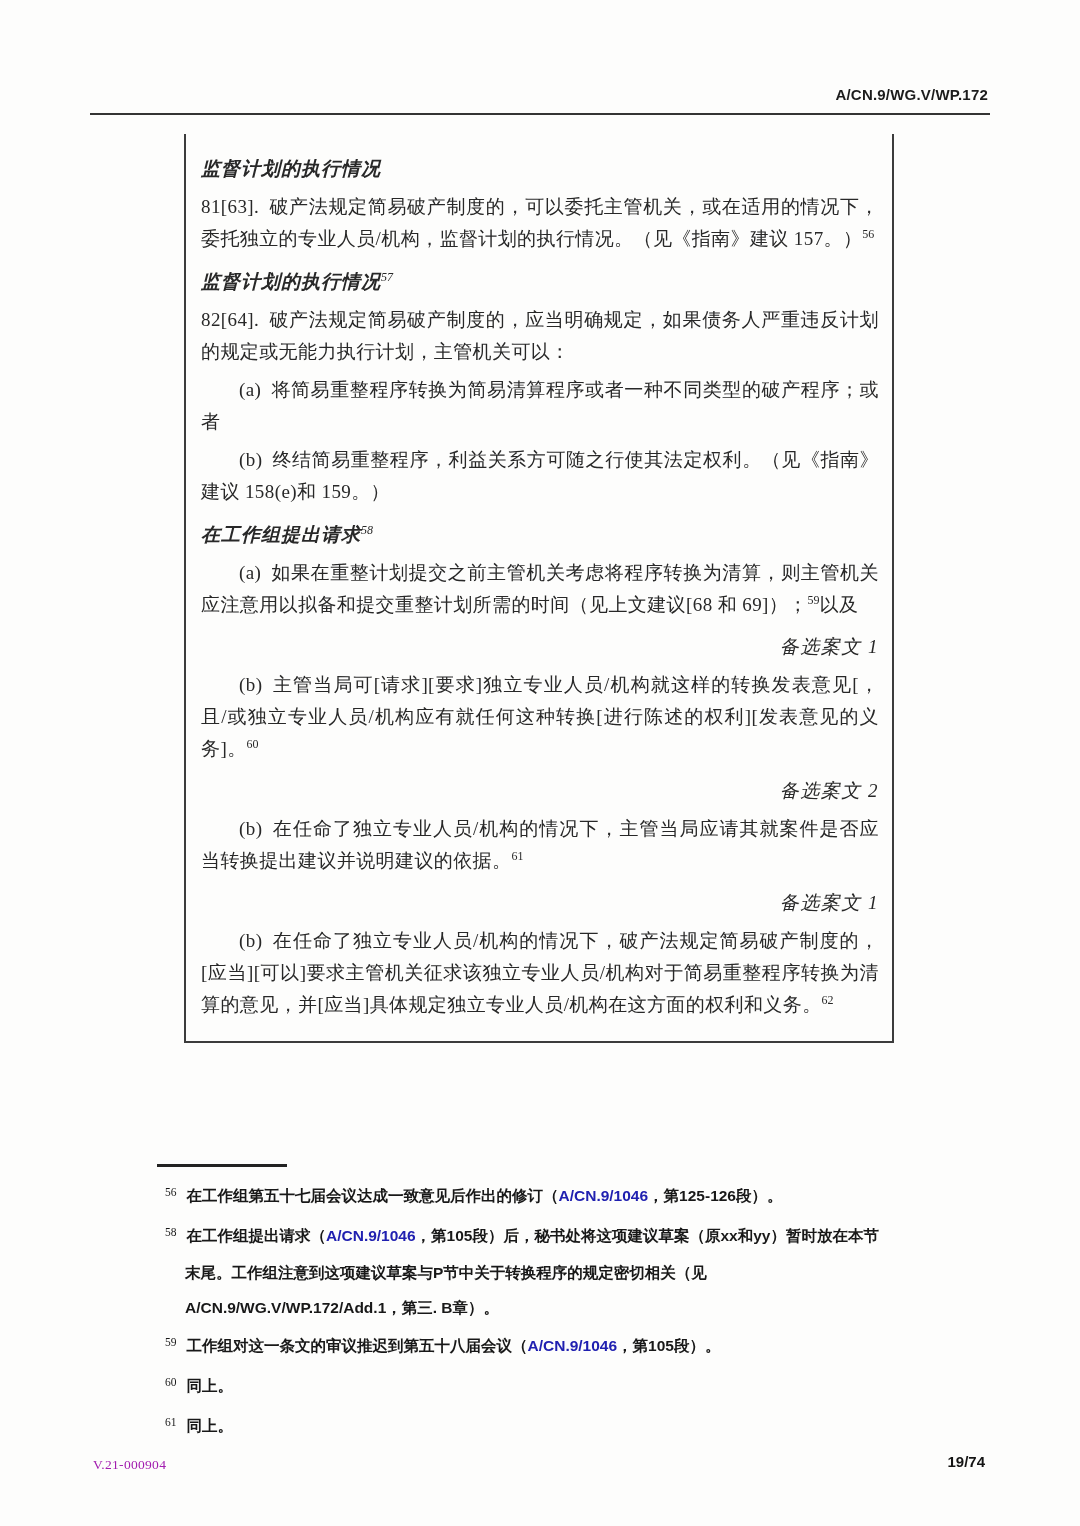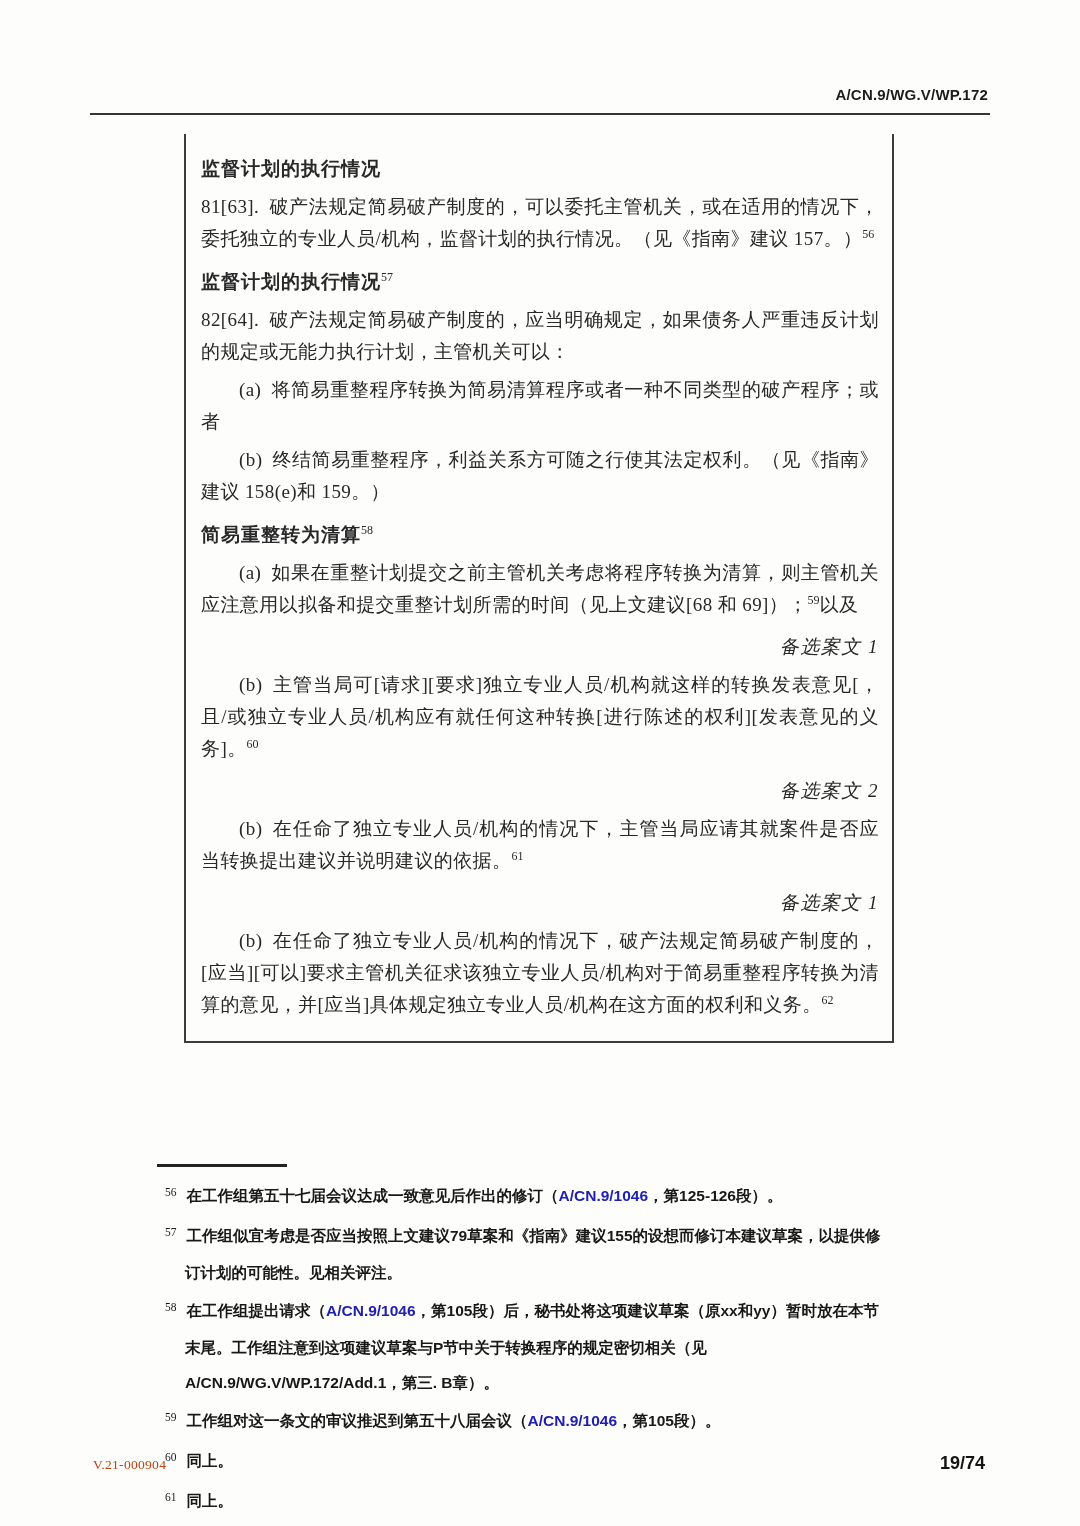--- a/index.html
+++ b/index.html
@@ -15,21 +15,21 @@
     font-weight:bold;font-size:15px;letter-spacing:.2px;color:#1c1c1c;
   }
   .header-rule{position:absolute;top:113px;left:90px;width:900px;height:2px;background:#343434;}
   
   .rec-box{
     position:absolute;left:184px;top:134px;width:710px;box-sizing:border-box;
     border-left:2px solid #3c3c3c;border-right:2px solid #3c3c3c;border-bottom:2px solid #3c3c3c;
     padding:8px 13px 14px 15px;background:transparent;
   }
   .blk{margin:0;font-size:19px;line-height:32px;text-align:justify;letter-spacing:.4px;color:#282828;}
-  .blk.h{font-weight:bold;margin:11px 0 2px;text-align:left;letter-spacing:1px;}
+  .blk.h{font-weight:bold;margin:11px 0 2px;text-align:left;letter-spacing:1px;font-style:italic;}
   .blk.p{margin:6px 0;}
   .blk.s{margin:6px 0;text-indent:38px;}
   .blk.a{font-style:italic;margin:10px 0 2px;text-align:right;letter-spacing:1.5px;}
   sup.ref{font-size:12px;line-height:0;letter-spacing:0;}
   .blk.h sup.ref{font-weight:normal;}
   
   .fn-area{
     position:absolute;left:155px;top:1164px;width:730px;
     font-family:"Liberation Sans","DejaVu Sans",sans-serif;
     font-size:15.5px;line-height:35px;font-weight:600;color:#181818;
@@ -38,26 +38,26 @@
   .fn{padding-left:30px;text-align:left;margin:0 0 3px 0;}
   .fn-num{
     font-family:"Liberation Serif","DejaVu Serif",serif;font-weight:normal;
     font-size:11.5px;position:relative;top:-5px;margin-left:-20px;padding-right:10px;
   }
   .lnk{color:#2020b0;text-decoration:none;cursor:pointer;}
   
   .footer-left{
     position:absolute;left:93px;top:1457px;
     font-family:"Liberation Serif","DejaVu Serif",serif;font-size:13.5px;
-    letter-spacing:.3px;color:#c2410c;
+    letter-spacing:.3px;color:#a21caf;
   }
   .footer-right{
     position:absolute;right:95px;top:1453px;
     font-family:"Liberation Sans","DejaVu Sans",sans-serif;
-    font-weight:bold;font-size:18px;color:#141414;
+    font-weight:bold;font-size:15px;color:#141414;
   }
 </style>
 </head>
 <body>
 
 <div class="page">
 
   <div class="doc-symbol">A/CN.9/WG.V/WP.172</div>
   <div class="header-rule"></div>
 
@@ -68,21 +68,21 @@
     <p class="blk p"><span>81[63]. 破产法规定简易破产制度的，可以委托主管机关，或在适用的情况下，委托独立的专业人员/机构，监督计划的执行情况。（见《指南》建议 157。）</span><sup class="ref">56</sup><span></span></p>
 
     <p class="blk h"><span>监督计划的执行情况</span><sup class="ref">57</sup></p>
 
     <p class="blk p"><span>82[64]. 破产法规定简易破产制度的，应当明确规定，如果债务人严重违反计划的规定或无能力执行计划，主管机关可以：</span></p>
 
     <p class="blk s"><span>(a) 将简易重整程序转换为简易清算程序或者一种不同类型的破产程序；或者</span></p>
 
     <p class="blk s"><span>(b) 终结简易重整程序，利益关系方可随之行使其法定权利。（见《指南》建议 158(e)和 159。）</span></p>
 
-    <p class="blk h"><span>简易重整转为清算</span><sup class="ref">58</sup></p>
+    <p class="blk h"><span>在工作组提出请求</span><sup class="ref">58</sup></p>
 
 
     <p class="blk s"><span>(a) 如果在重整计划提交之前主管机关考虑将程序转换为清算，则主管机关应注意用以拟备和提交重整计划所需的时间（见上文建议[68 和 69]）；</span><sup class="ref">59</sup><span>以及</span></p>
 
     <p class="blk a"><span>备选案文 1</span></p>
 
     <p class="blk s"><span>(b) 主管当局可[请求][要求]独立专业人员/机构就这样的转换发表意见[，且/或独立专业人员/机构应有就任何这种转换[进行陈述的权利][发表意见的义务]。</span><sup class="ref">60</sup></p>
 
     <p class="blk a"><span>备选案文 2</span></p>
 
@@ -92,21 +92,20 @@
 
     <p class="blk s"><span>(b) 在任命了独立专业人员/机构的情况下，破产法规定简易破产制度的，[应当][可以]要求主管机关征求该独立专业人员/机构对于简易重整程序转换为清算的意见，并[应当]具体规定独立专业人员/机构在这方面的权利和义务。</span><sup class="ref">62</sup></p>
 
   </div>
 
   <div class="fn-area">
     <div class="fn-rule"></div>
 
     <div class="fn"><span class="fn-num">56</span><span>在工作组第五十七届会议达成一致意见后作出的修订（</span><a class="lnk">A/CN.9/1046</a><span>，第125-126段）。</span></div>
 
-    <div class="fn"><span class="fn-num">57</span><span>工作组似宜考虑是否应当按照上文建议79草案和《指南》建议155的设想而修订本建议草案，以提供修订计划的可能性。见相关评注。</span><a class="lnk"></a><span></span></div>
 
     <div class="fn"><span class="fn-num">58</span><span>在工作组提出请求（</span><a class="lnk">A/CN.9/1046</a><span>，第105段）后，秘书处将这项建议草案（原xx和yy）暂时放在本节末尾。工作组注意到这项建议草案与P节中关于转换程序的规定密切相关（见 A/CN.9/WG.V/WP.172/Add.1，第三. B章）。</span></div>
 
     <div class="fn"><span class="fn-num">59</span><span>工作组对这一条文的审议推迟到第五十八届会议（</span><a class="lnk">A/CN.9/1046</a><span>，第105段）。</span></div>
 
     <div class="fn"><span class="fn-num">60</span><span>同上。</span></div>
 
     <div class="fn"><span class="fn-num">61</span><span>同上。</span></div>
 
   </div>

